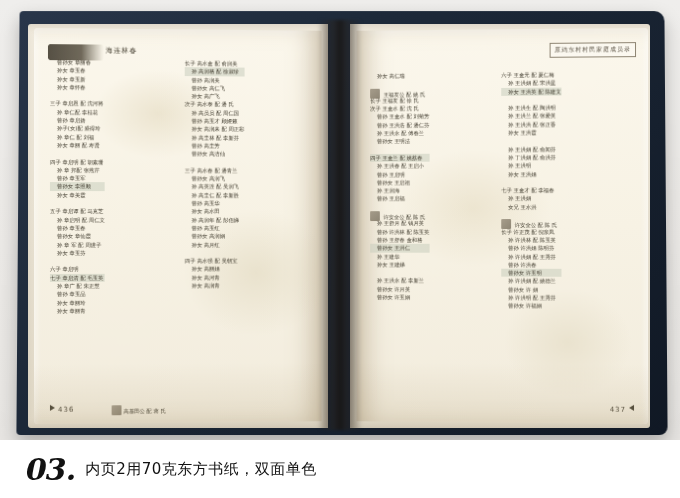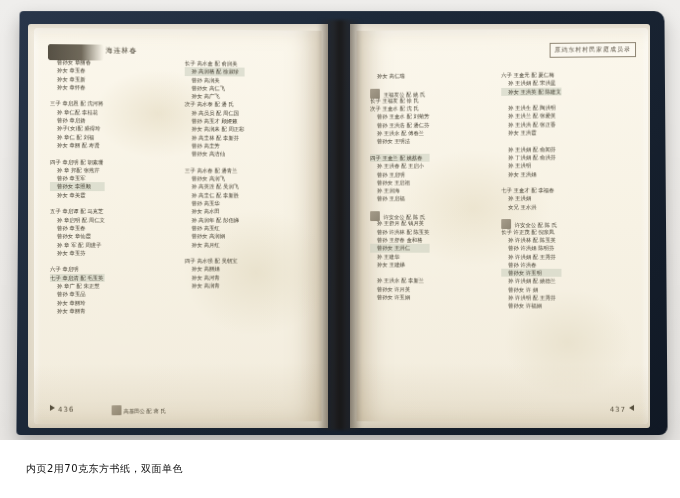--- a/index.html
+++ b/index.html
@@ -136,21 +136,21 @@
     background:#ffffff;
     display:flex;align-items:center;gap:10px;
     padding:0 26px;box-sizing:border-box;
   }
   .caption .num{
     font-family:"DejaVu Serif","Liberation Serif",serif;
     font-style:italic;font-weight:bold;font-size:30px;color:#111;
     letter-spacing:-1px;
   }
   .caption .txt{
-    font-size:10px;color:#111;letter-spacing:.5px;
+    font-size:15px;color:#111;letter-spacing:.5px;
     font-family:"DejaVu Sans","Liberation Sans",sans-serif;
   }
 </style>
 </head>
 <body>
 
 <div id="stage">
 
   <div class="photo">
     <div class="surround"></div>
@@ -311,16 +311,17 @@
 
       <div class="folio" style="right:14px;"><span>437</span><span class="tri r"></span></div>
 
       <div class="gutter-shade"></div>
     </div>
 
     <div class="spine"></div>
   </div>
 
   <div class="caption">
+    <span class="num">03.</span>
     <span class="txt">内页2用70克东方书纸，双面单色</span>
   </div>
 
 </div>
 
 </body></html>

